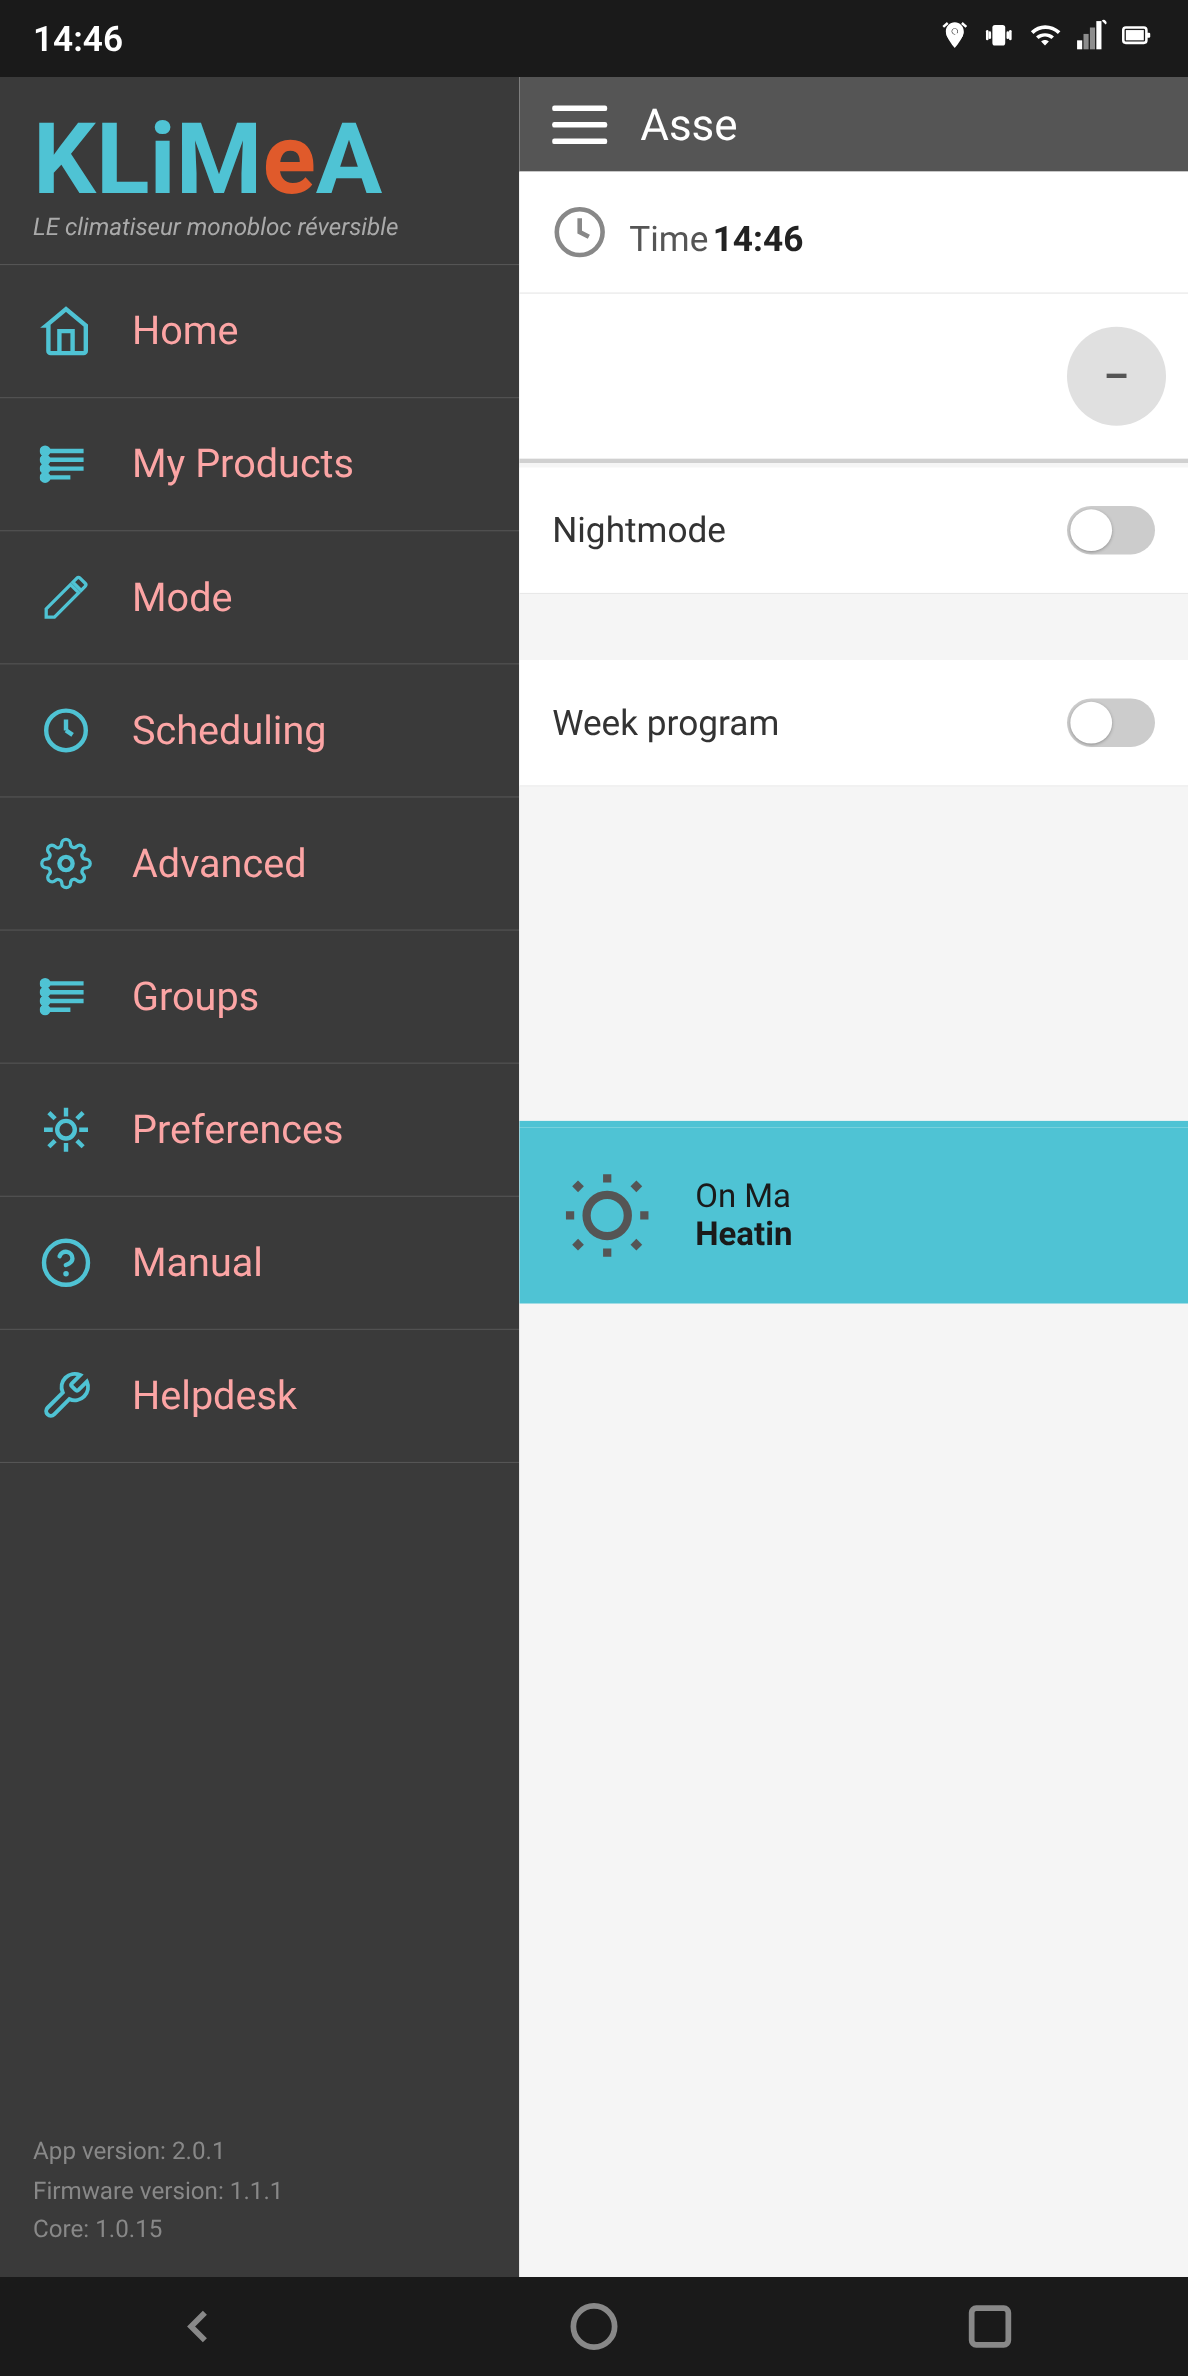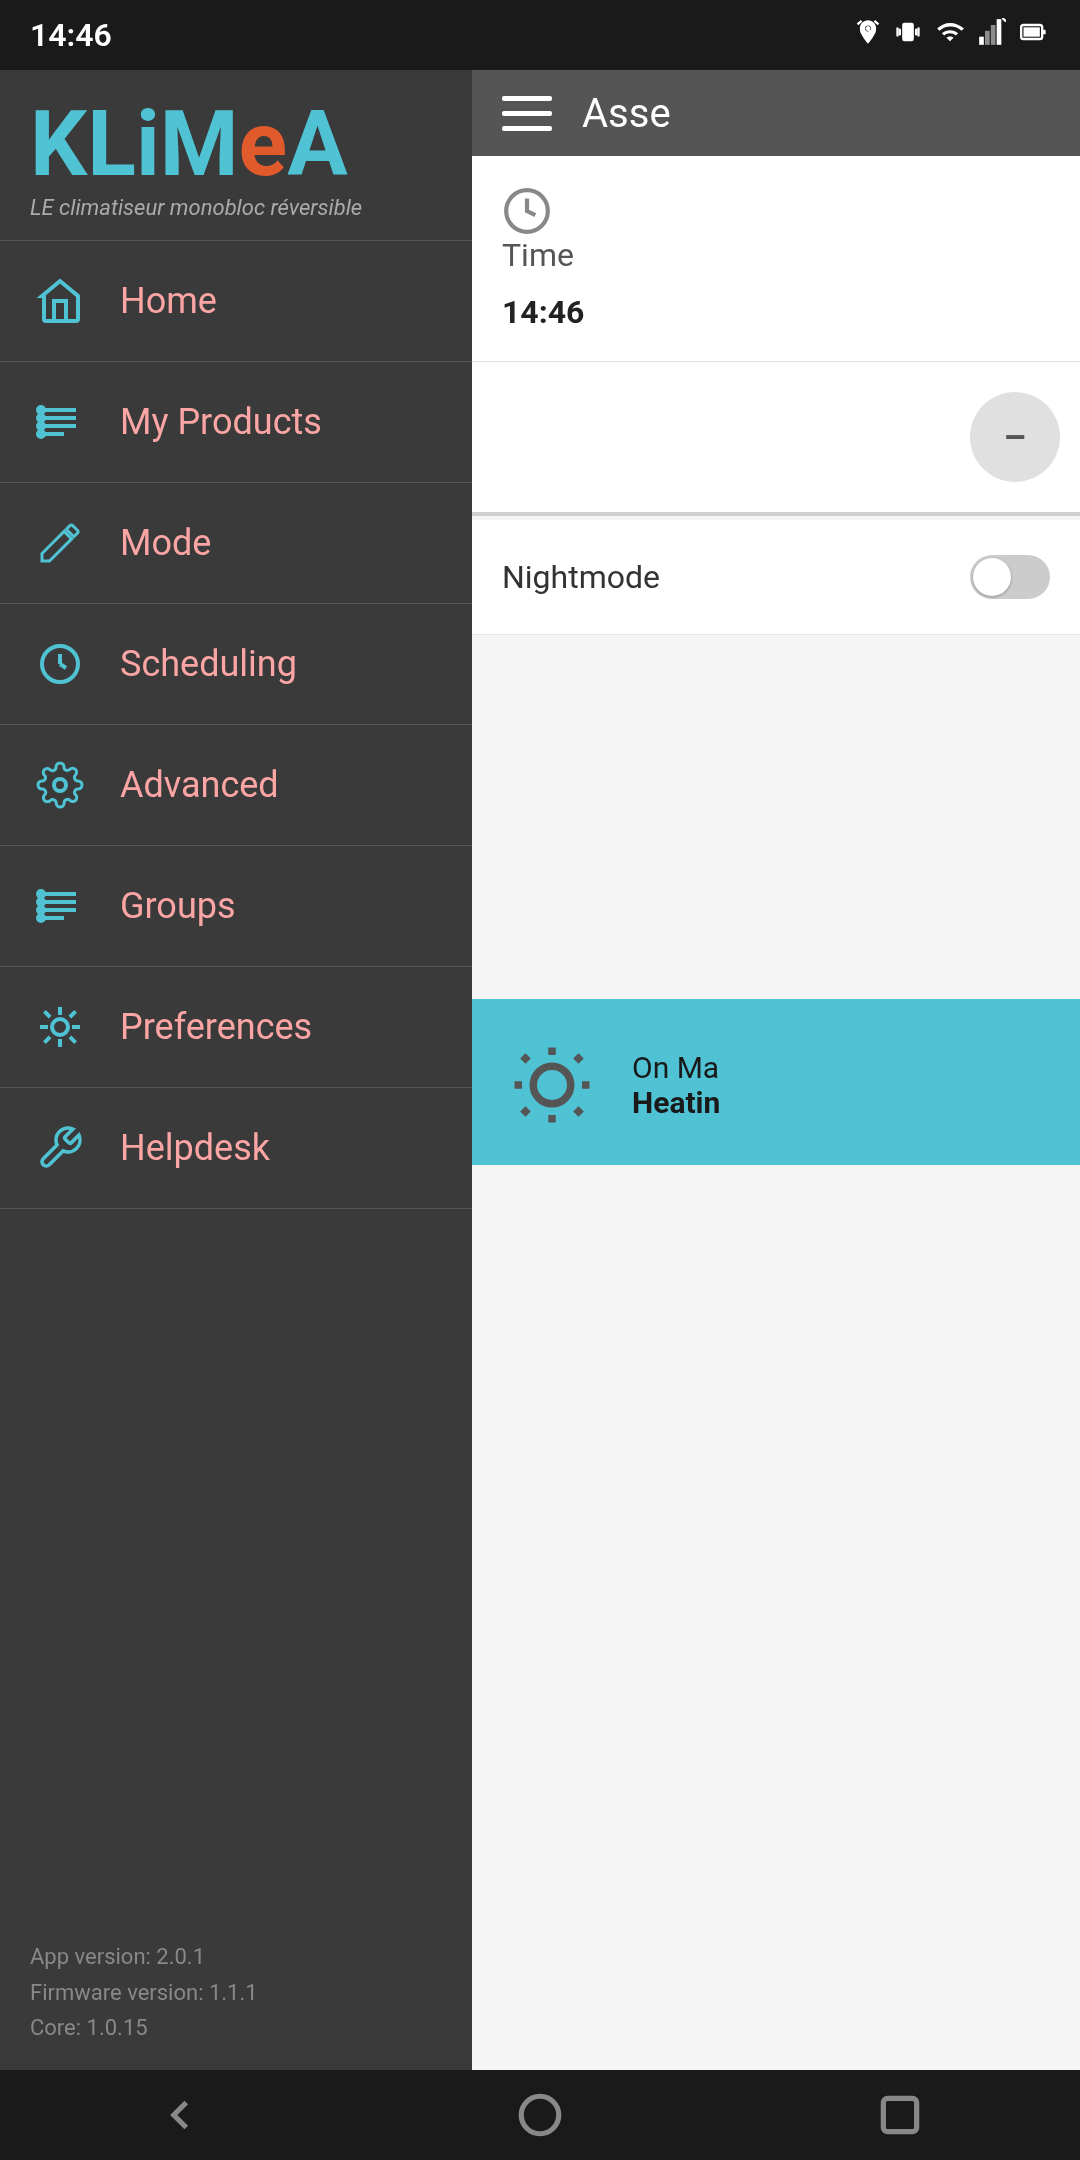--- a/index.html
+++ b/index.html
@@ -179,25 +179,24 @@
     
     .right-content {
       flex: 1;
       background: #f5f5f5;
       overflow-y: auto;
     }
 
     
     .time-row {
       display: flex;
-      align-items: flex-start;
+      align-items: flex-end;
       padding: 30px 30px;
       background: #ffffff;
       border-bottom: 1px solid #e0e0e0;
-      flex-direction: column;
     }
 
     .clock-icon {
       width: 50px;
       height: 50px;
       margin-right: 20px;
       flex-shrink: 0;
     }
 
     .time-label {
@@ -505,20 +504,30 @@
             <line x1="2" y1="12" x2="6" y2="12" stroke="#4fc3d4" stroke-width="2"></line>
             <line x1="18" y1="12" x2="22" y2="12" stroke="#4fc3d4" stroke-width="2"></line>
             <line x1="4.22" y1="19.78" x2="7.05" y2="16.95" stroke="#4fc3d4" stroke-width="2"></line>
             <line x1="16.95" y1="7.05" x2="19.78" y2="4.22" stroke="#4fc3d4" stroke-width="2"></line>
             <circle cx="12" cy="12" r="4" stroke="#4fc3d4" stroke-width="2" fill="none"></circle>
           </svg>
         </div>
         <span class="nav-label">Preferences</span>
       </div>
 
+      <div class="nav-item">
+        <div class="nav-icon">
+          <svg viewBox="0 0 24 24">
+            <circle cx="12" cy="12" r="10" stroke="#4fc3d4" stroke-width="2" fill="none"></circle>
+            <path d="M9.09 9a3 3 0 015.83 1c0 2-3 3-3 3" stroke="#4fc3d4" stroke-width="2" fill="none" stroke-linecap="round"></path>
+            <line x1="12" y1="17" x2="12.01" y2="17" stroke="#4fc3d4" stroke-width="2.5" stroke-linecap="round"></line>
+          </svg>
+        </div>
+        <span class="nav-label">Manual</span>
+      </div>
 
       <div class="nav-item">
         <div class="nav-icon">
           <svg viewBox="0 0 24 24">
             <path d="M14.7 6.3a1 1 0 000 1.4l1.6 1.6a1 1 0 001.4 0l3.77-3.77a6 6 0 01-7.94 7.94l-6.91 6.91a2.12 2.12 0 01-3-3l6.91-6.91a6 6 0 017.94-7.94l-3.76 3.76z" stroke="#4fc3d4" stroke-width="1.8" fill="none"></path>
           </svg>
         </div>
         <span class="nav-label">Helpdesk</span>
       </div>
     </nav>
@@ -564,20 +573,26 @@
 
         <div class="settings-row">
           <span class="settings-label">Nightmode</span>
           <div class="toggle-switch">
             <div class="toggle-knob"></div>
           </div>
         </div>
 
         <div style="height: 60px; background: #f5f5f5;"></div>
 
+        <div class="settings-row">
+          <span class="settings-label">Week program</span>
+          <div class="toggle-switch">
+            <div class="toggle-knob"></div>
+          </div>
+        </div>
       </div>
 
       <div style="height: 300px; background: #f5f5f5;"></div>
 
       <div style="height: 6px; background: #4fc3d4;"></div>
 
       <div class="bottom-card">
         <div class="sun-icon-wrap">
           <svg width="90" height="90" viewBox="0 0 24 24" fill="none">
             <circle cx="12" cy="12" r="5" stroke="#555" stroke-width="2" fill="none"></circle>

